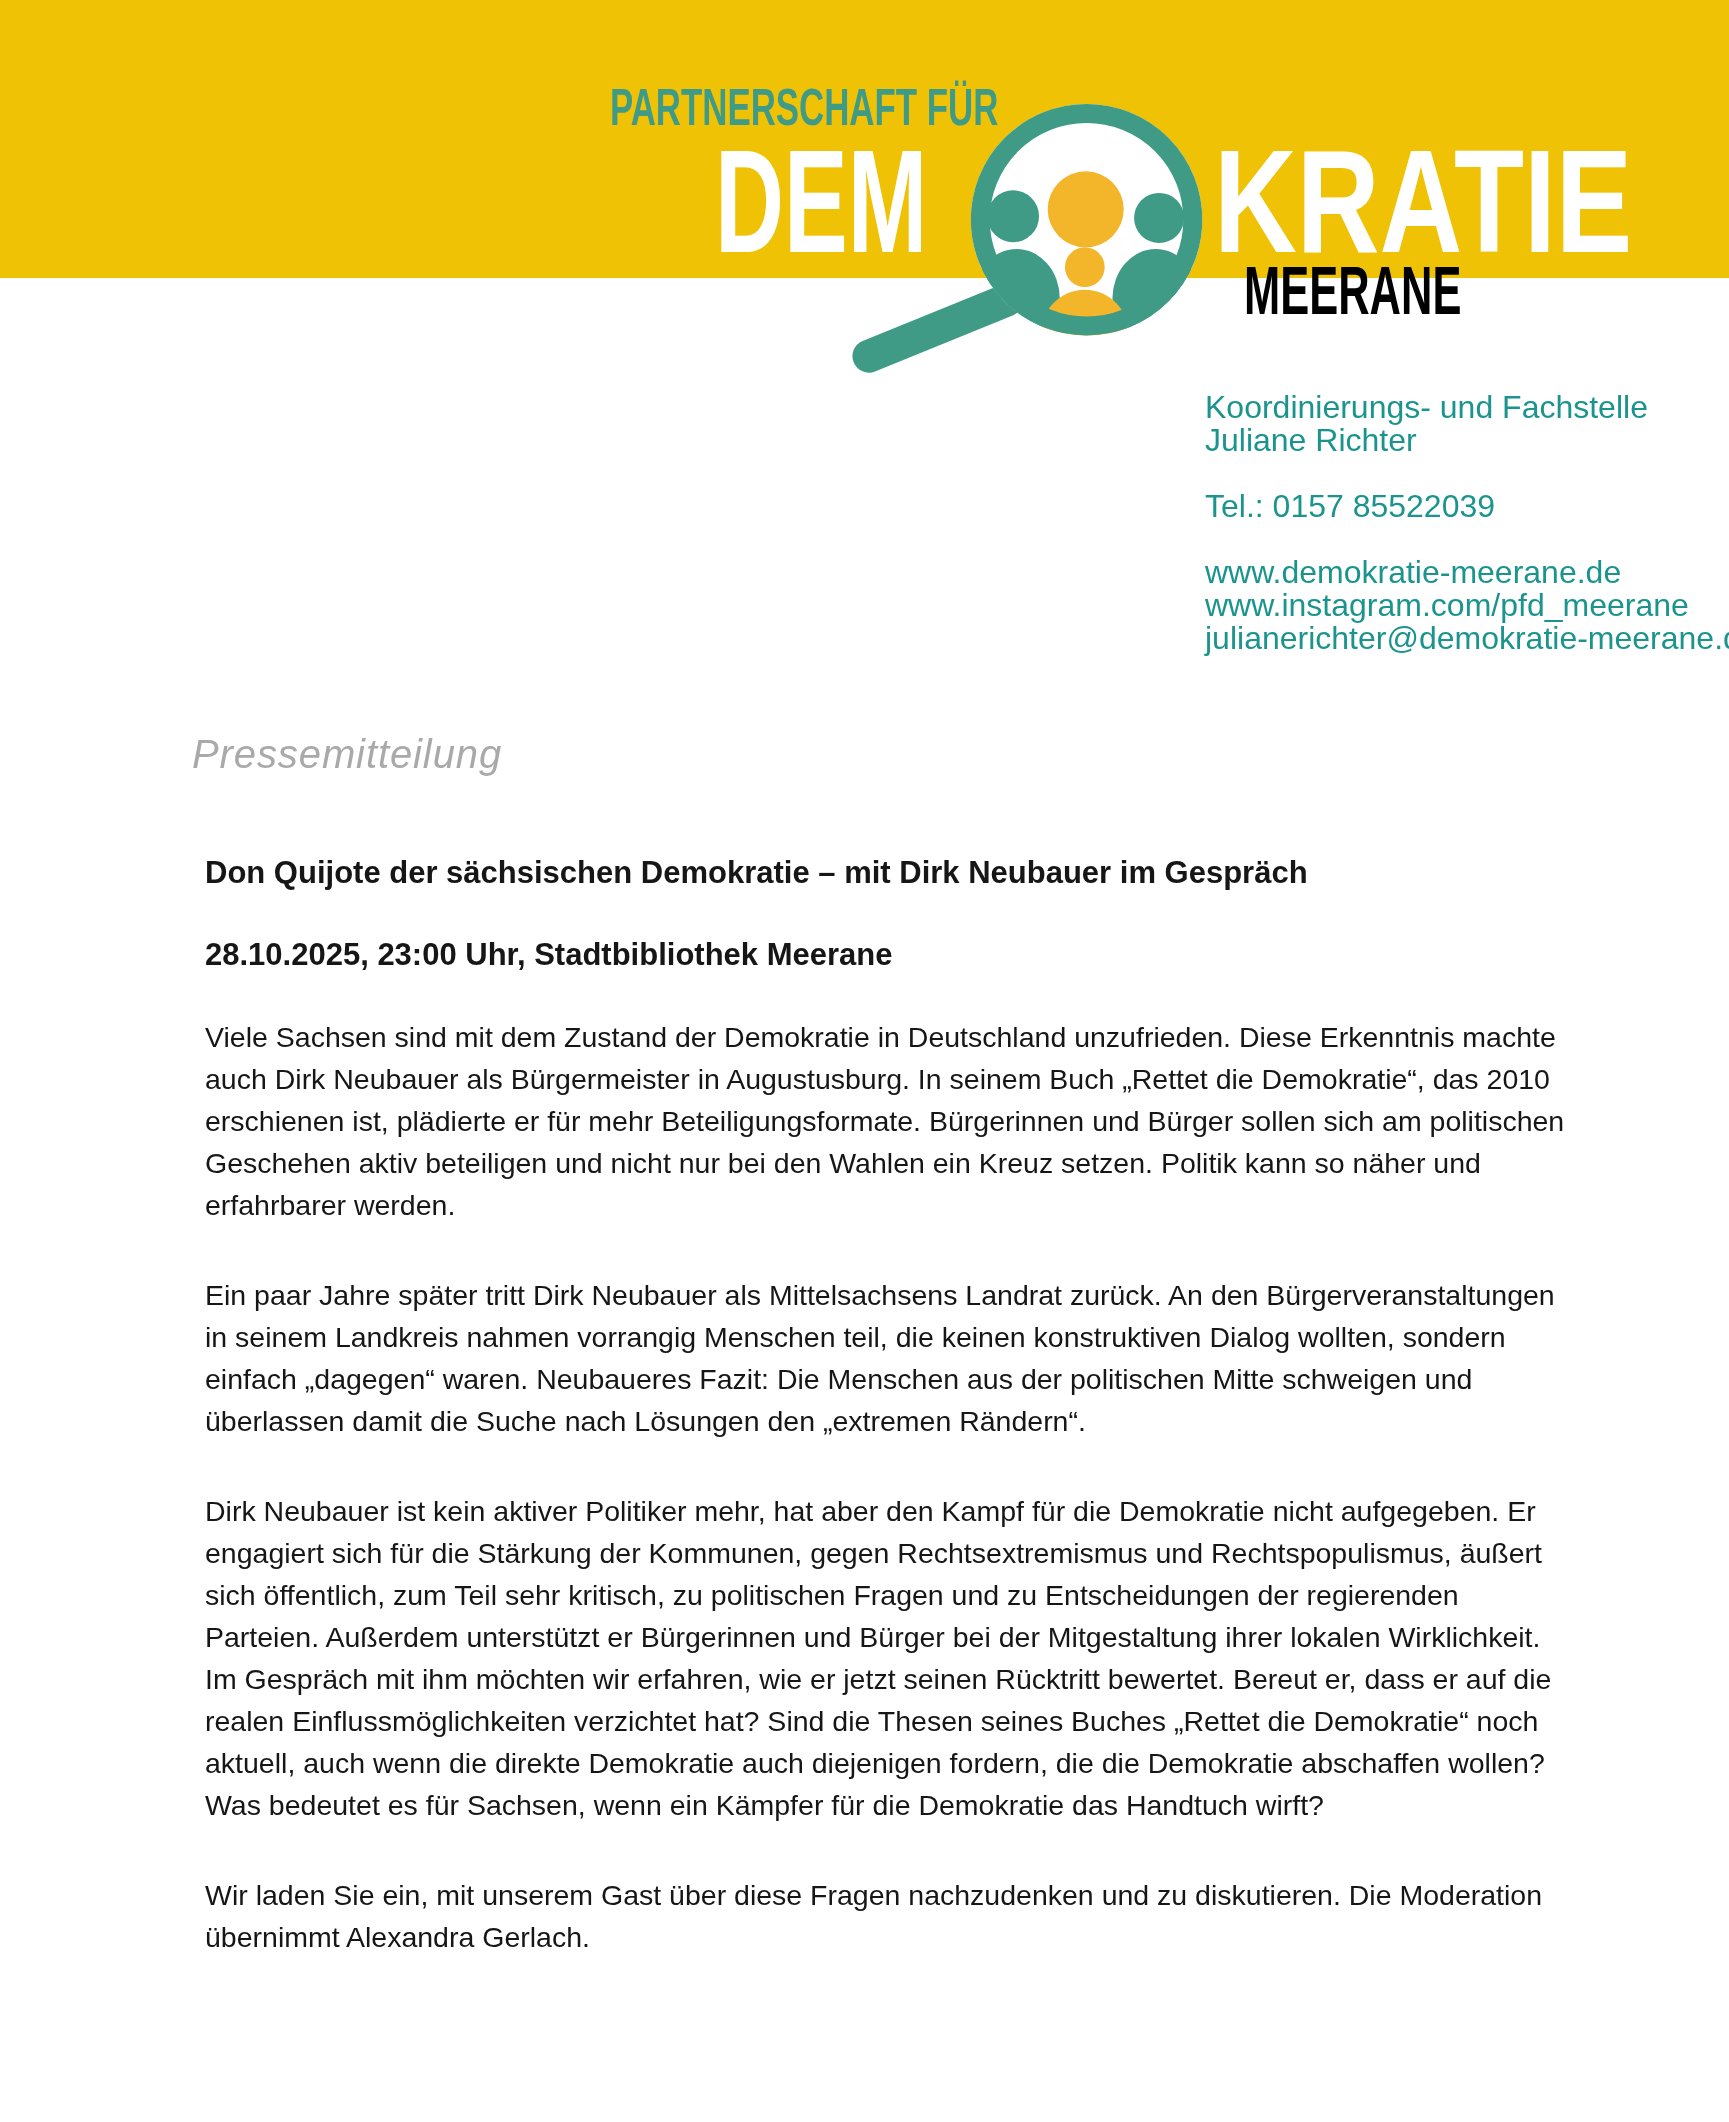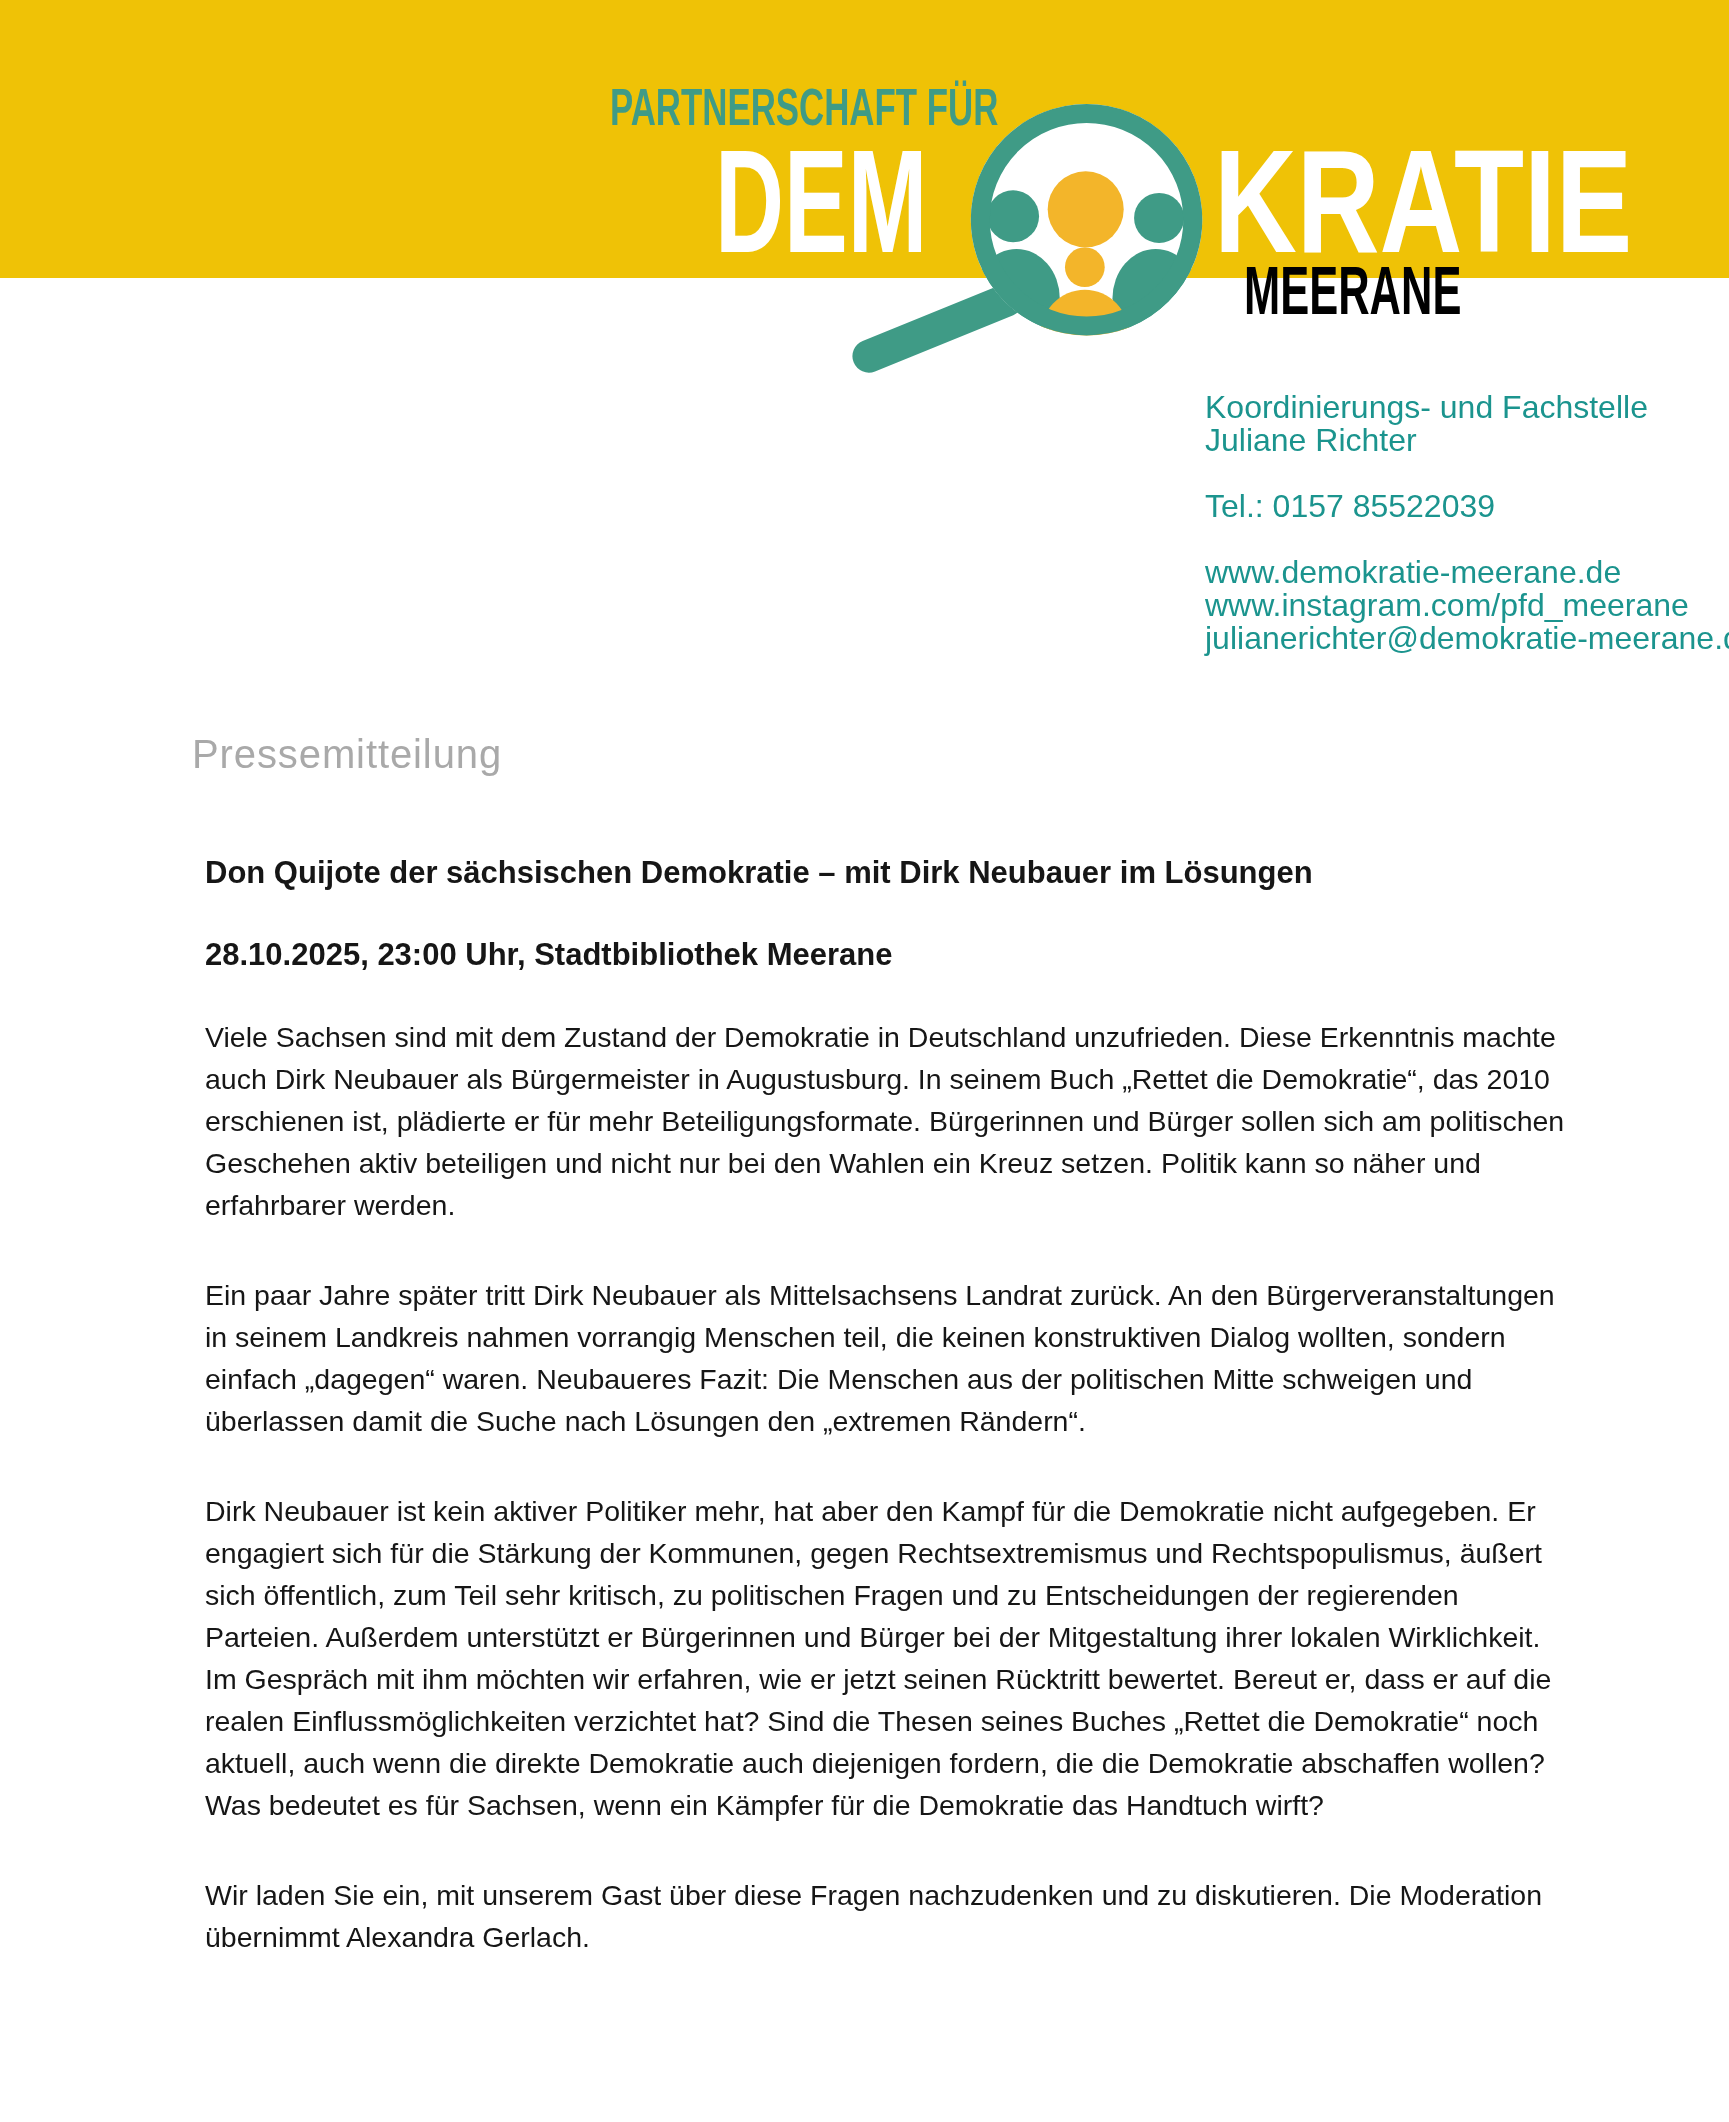--- a/index.html
+++ b/index.html
@@ -41,20 +41,21 @@
     color:#1B948E;
   }
   .contact .group{margin-bottom:33px;}
   .contact .line{white-space:nowrap;}
   
   .press-label{
     position:absolute;left:192px;top:732px;
     font-size:40px;line-height:45px;
     color:#A9A9A9;
     letter-spacing:0.9px;
+    font-style:italic;
   }
   
   .content{
     position:absolute;left:205px;top:852px;
     width:1366px;
     color:#161616;
   }
   .headline{
     font-size:31px;font-weight:bold;line-height:42px;
     margin:0 0 40px 0;
@@ -123,21 +124,21 @@
     <div class="group">
       <div class="line">www.demokratie-meerane.de</div>
       <div class="line">www.instagram.com/pfd_meerane</div>
       <div class="line">julianerichter@demokratie-meerane.de</div>
     </div>
   </div>
 
   <div class="press-label">Pressemitteilung</div>
 
   <div class="content">
-    <div class="headline">Don Quijote der sächsischen Demokratie – mit Dirk Neubauer im Lösungen</div>
+    <div class="headline">Don Quijote der sächsischen Demokratie – mit Dirk Neubauer im Gespräch</div>
     <div class="event-line">28.10.2025, 23:00 Uhr, Stadtbibliothek Meerane</div>
     <div class="para">Viele Sachsen sind mit dem Zustand der Demokratie in Deutschland unzufrieden. Diese Erkenntnis machte auch Dirk Neubauer als Bürgermeister in Augustusburg. In seinem Buch „Rettet die Demokratie“, das 2010 erschienen ist, plädierte er für mehr Beteiligungsformate. Bürgerinnen und Bürger sollen sich am politischen Geschehen aktiv beteiligen und nicht nur bei den Wahlen ein Kreuz setzen. Politik kann so näher und erfahrbarer werden.</div>
     <div class="para">Ein paar Jahre später tritt Dirk Neubauer als Mittelsachsens Landrat zurück. An den Bürgerveranstaltungen in seinem Landkreis nahmen vorrangig Menschen teil, die keinen konstruktiven Dialog wollten, sondern einfach „dagegen“ waren. Neubaueres Fazit: Die Menschen aus der politischen Mitte schweigen und überlassen damit die Suche nach Lösungen den „extremen Rändern“.</div>
     <div class="para">Dirk Neubauer ist kein aktiver Politiker mehr, hat aber den Kampf für die Demokratie nicht aufgegeben. Er engagiert sich für die Stärkung der Kommunen, gegen Rechtsextremismus und Rechtspopulismus, äußert sich öffentlich, zum Teil sehr kritisch, zu politischen Fragen und zu Entscheidungen der regierenden Parteien. Außerdem unterstützt er Bürgerinnen und Bürger bei der Mitgestaltung ihrer lokalen Wirklichkeit. Im Gespräch mit ihm möchten wir erfahren, wie er jetzt seinen Rücktritt bewertet. Bereut er, dass er auf die realen Einflussmöglichkeiten verzichtet hat? Sind die Thesen seines Buches „Rettet die Demokratie“ noch aktuell, auch wenn die direkte Demokratie auch diejenigen fordern, die die Demokratie abschaffen wollen? Was bedeutet es für Sachsen, wenn ein Kämpfer für die Demokratie das Handtuch wirft?</div>
     <div class="para">Wir laden Sie ein, mit unserem Gast über diese Fragen nachzudenken und zu diskutieren. Die Moderation übernimmt Alexandra Gerlach.</div>
   </div>
 
 </div>
 
 

